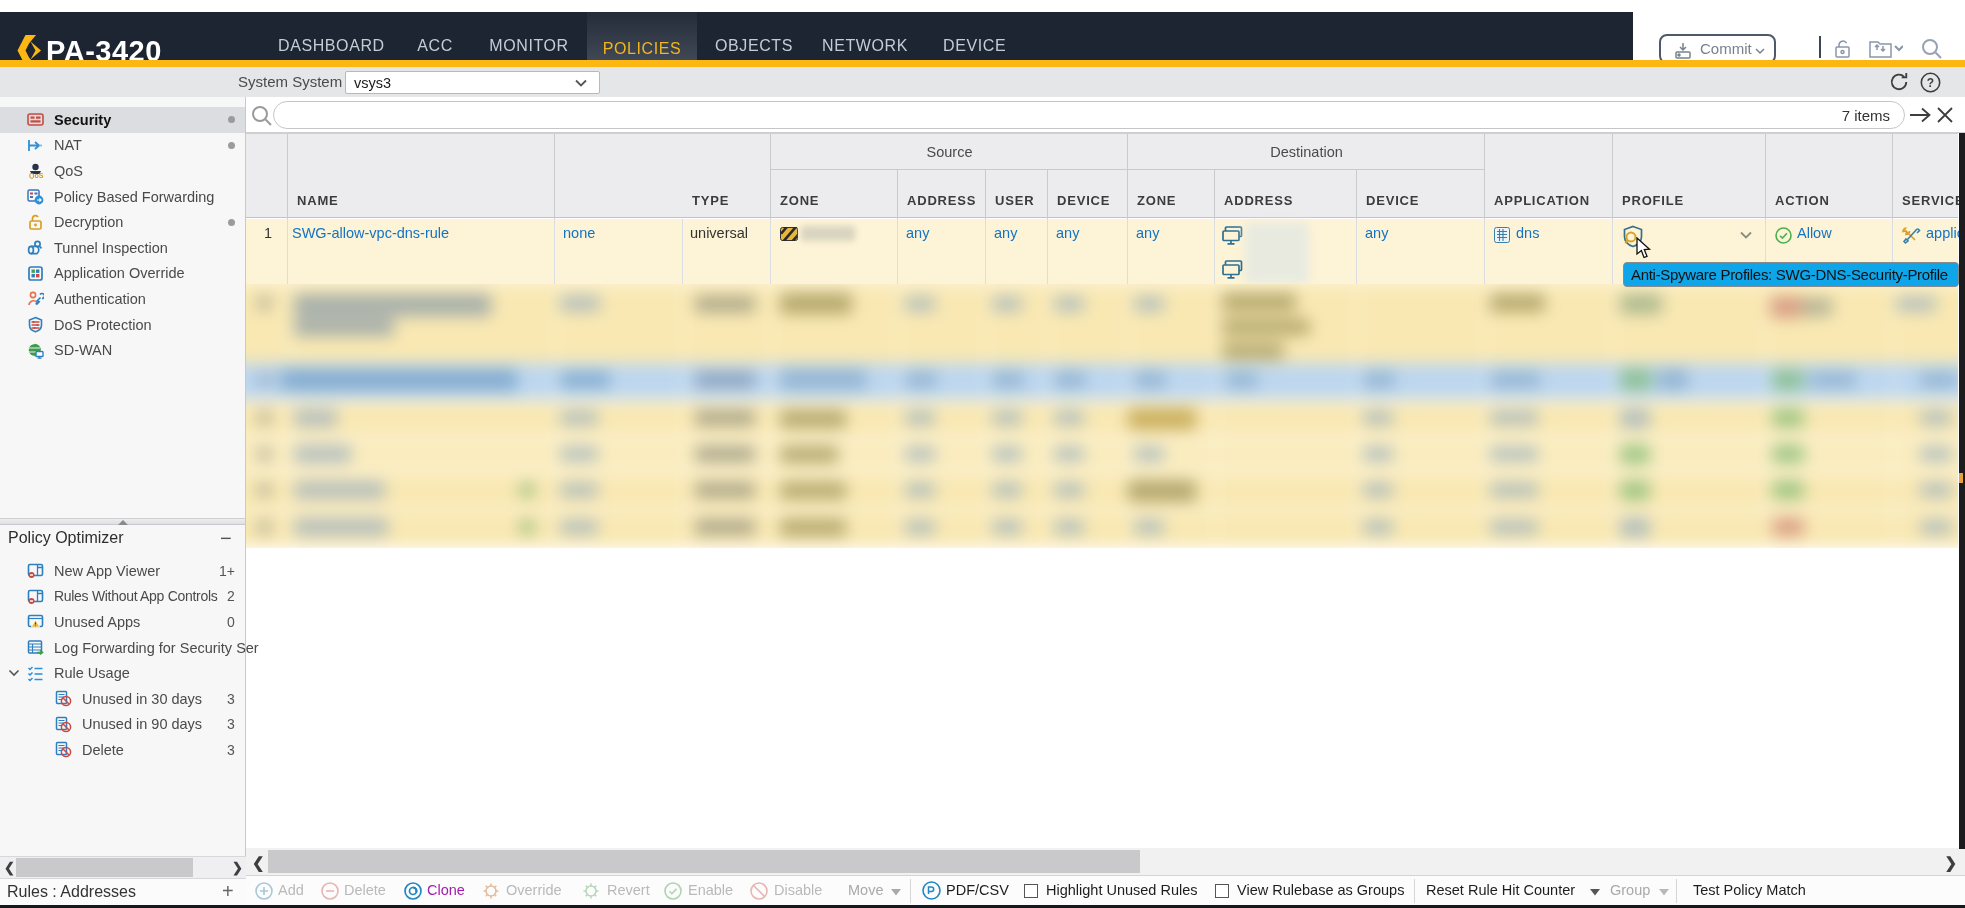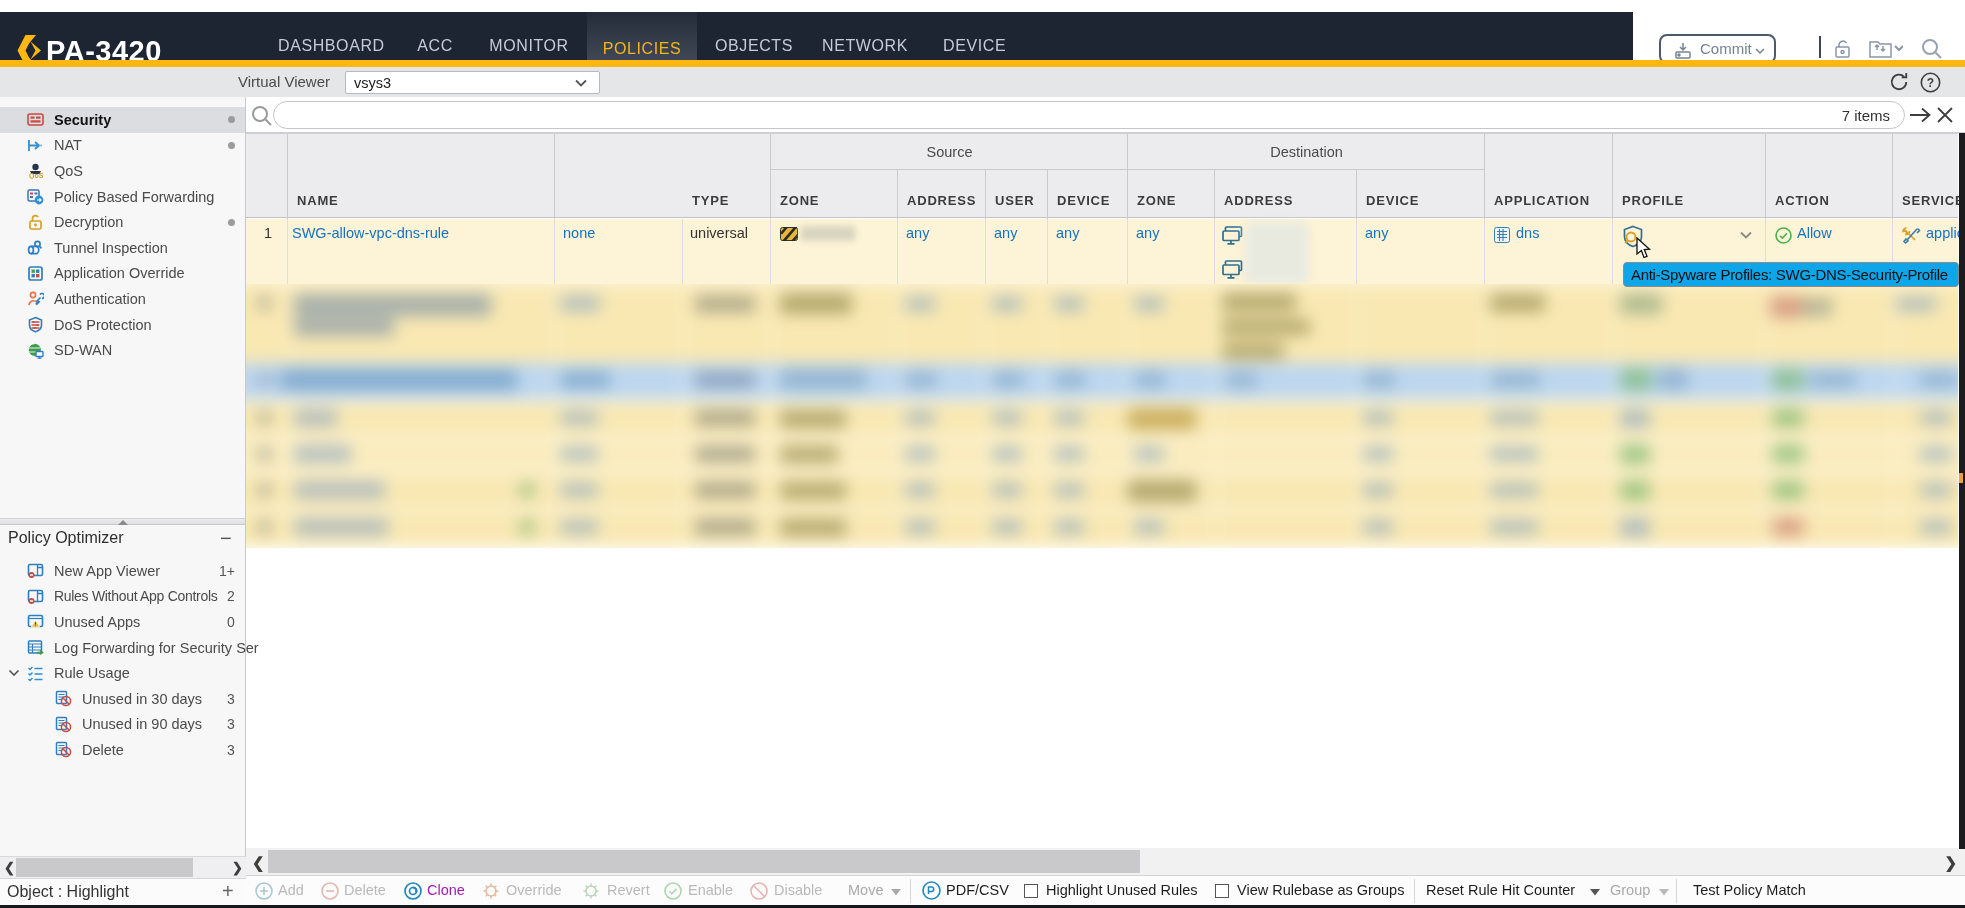--- a/index.html
+++ b/index.html
@@ -81,21 +81,21 @@
     <path d="M26 8 l4 4 4-4" stroke-width="2"></path>
   </svg>
   <svg class="abs" style="left:1920px;top:25px" width="24" height="24" viewBox="0 0 24 24" fill="none" stroke="#96a1b1" stroke-width="2">
     <circle cx="10" cy="10" r="7"></circle>
       <path d="M15.5 15.5 L21 21"></path>
   </svg>
 </div>
 <div id="yellowstripe"></div>
 
 <div id="vsysbar">
-  <div class="abs" style="left:238px;top:6px;font-size:15px;color:#4a4a4a">Virtual Viewer</div>
+  <div class="abs" style="left:238px;top:6px;font-size:15px;color:#4a4a4a">System System</div>
   <div class="abs" style="left:345px;top:4px;width:255px;height:23px;background:#fff;border:1px solid #b7b9bd;border-radius:2px;">
     <span class="abs" style="left:8px;top:3px;font-size:14.5px;color:#1a1a1a">vsys3</span>
     <svg class="abs" style="left:228px;top:7px" width="14" height="9" viewBox="0 0 14 9" fill="none" stroke="#555" stroke-width="1.8">
         <path d="M2 1.5 l5 5 5-5"></path>
       </svg>
   </div>
   <svg class="abs" style="left:1888px;top:5px" width="22" height="20" viewBox="0 0 24 22" fill="none" stroke="#3e3e3e" stroke-width="2">
     <path d="M20 11 a8 8 0 1 1-2.3-5.7"></path>
       <path d="M20 1 v5 h-5" fill="none"></path>
   </svg>
@@ -289,21 +289,21 @@
       <span class="abs" style="left:227px;font-size:14px;color:#555">3</span>
     </div>
   </div>
 
   <div class="abs" style="left:0;top:759px;width:246px;height:22px;background:#efeff1;border-top:1px solid #d8d8da;">
     <div class="abs" style="left:4px;top:3px;color:#3e3e3e;font-size:13px;font-weight:bold">❮</div>
     <div class="abs" style="left:16px;top:1px;width:177px;height:19px;background:#c9c9cb"></div>
     <div class="abs" style="left:232px;top:3px;color:#3e3e3e;font-size:13px;font-weight:bold">❯</div>
   </div>
   <div class="abs" style="left:0;top:781px;width:246px;height:27px;background:#fbfbfc;border-top:1px solid #d8d8da;">
-    <span class="abs" style="left:7px;top:4px;font-size:16px;color:#333">Object : Highlight</span>
+    <span class="abs" style="left:7px;top:4px;font-size:16px;color:#333">Rules : Addresses</span>
     <span class="abs" style="left:222px;top:1px;font-size:20px;color:#666">+</span>
   </div>
 </div>
 
 <div id="searchrow">
   <svg class="abs" style="left:4px;top:7px" width="24" height="24" viewBox="0 0 24 24" fill="none" stroke="#9a9a9a" stroke-width="2">
     <circle cx="10" cy="10" r="7"></circle>
       <path d="M15.5 15.5 L21 21"></path>
   </svg>
   <div class="abs" style="left:27px;top:4px;width:1632px;height:28px;border:1px solid #c6c6c8;border-radius:15px;background:#fff;">

